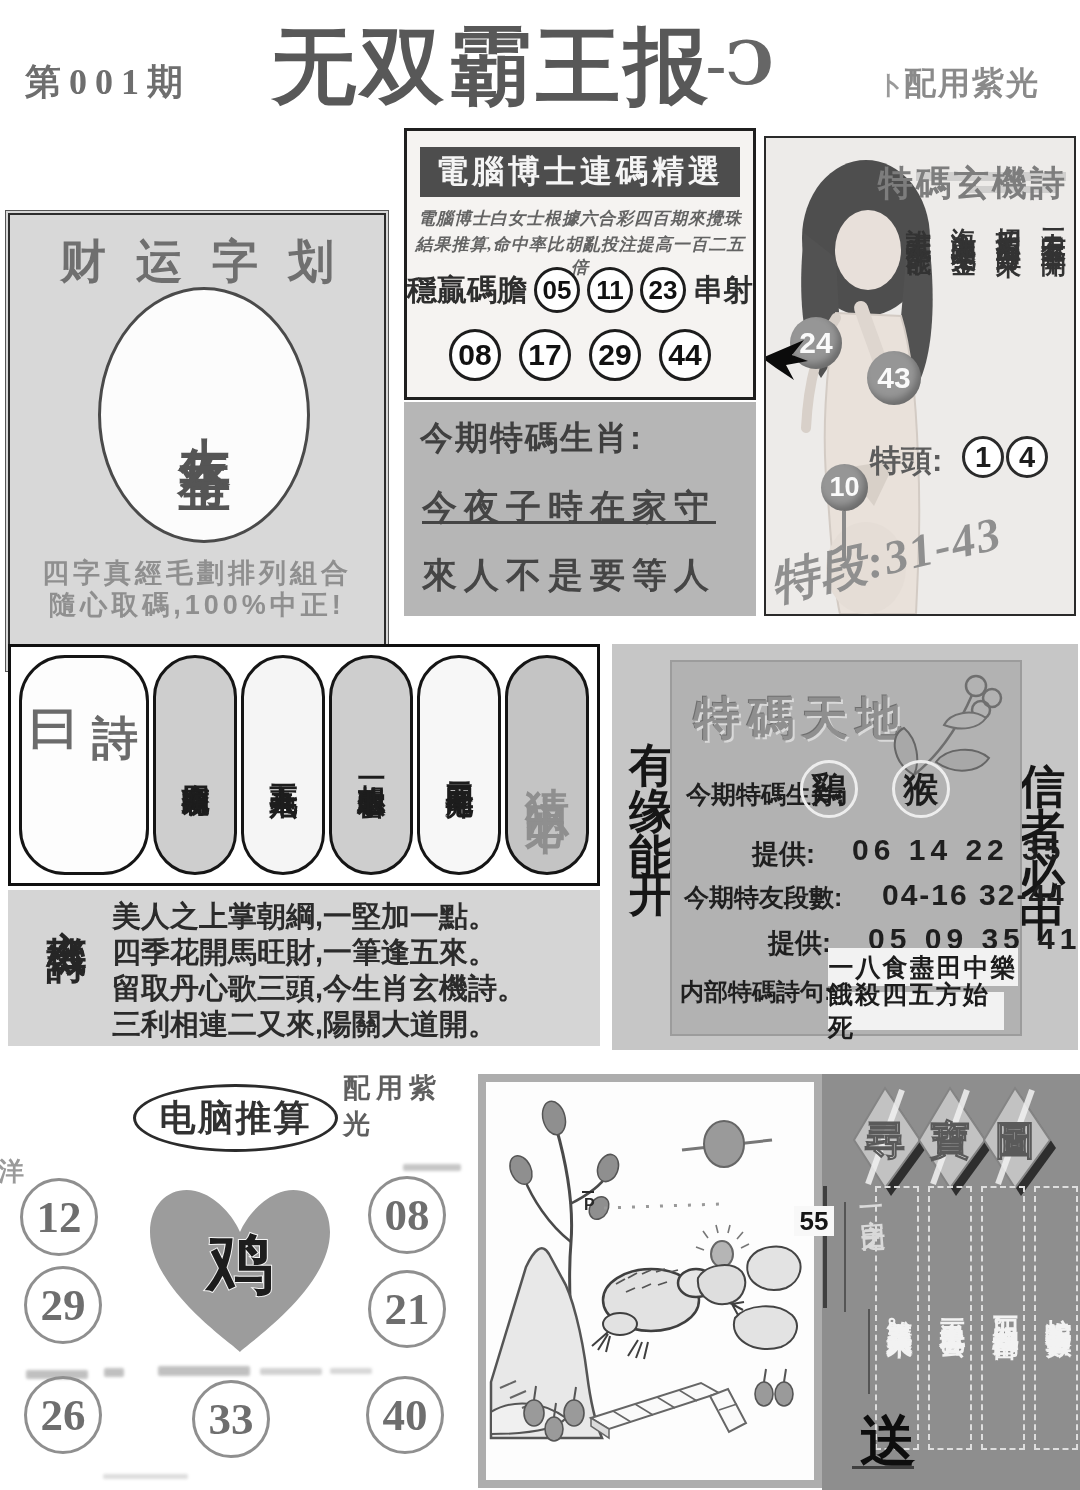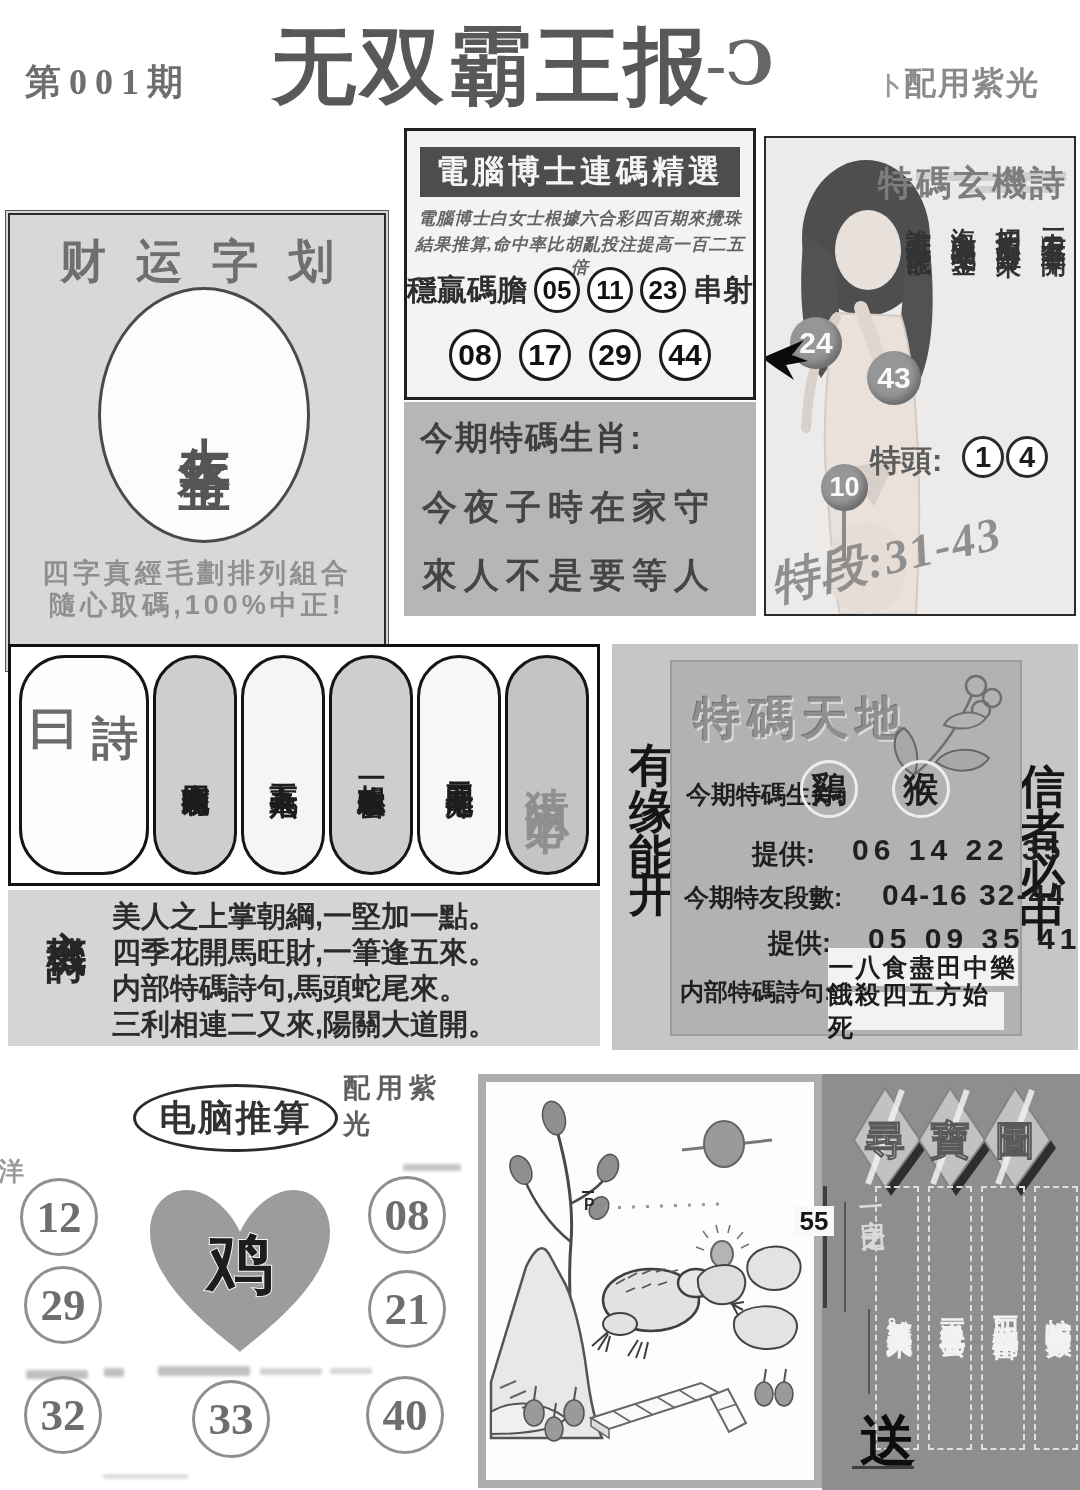--- a/index.html
+++ b/index.html
@@ -141,21 +141,21 @@
     <div class="abs doctor-row row2" style="top:198px;gap:18px;">
       <span class="ball">08</span>
       <span class="ball">17</span>
       <span class="ball">29</span>
       <span class="ball">44</span>
     </div>
   </div>
 
   <div class="abs zpoem">
     <div class="abs zpoem-title">今期特碼生肖:</div>
-    <div class="abs zpoem-line" style="top:82px;">今夜子時在家守</div>
+    <div class="abs zpoem-line" style="top:82px;text-decoration:underline;">今夜子時在家守</div>
     <div class="abs zpoem-line" style="top:150px;">來人不是要等人</div>
   </div>
 
   <div class="abs spoem">
     <svg class="abs" style="left:0;top:0;" width="210" height="476" viewBox="0 0 210 476">
       <ellipse cx="100" cy="100" rx="64" ry="78" fill="#4e4e4e"></ellipse>
       <path d="M38,95 C30,170 40,215 55,240 L75,210 L70,120 Z" fill="#525252"></path>
       <path d="M162,95 C172,170 165,225 150,250 L132,215 L140,120 Z" fill="#525252"></path>
       <ellipse cx="102" cy="112" rx="33" ry="40" fill="#e8e0da"></ellipse>
       <path d="M70,175 C60,230 55,300 62,360 C66,420 70,460 74,476 L150,476 C152,430 155,380 152,320 C150,260 145,210 135,178 Z" fill="#e9e1da" stroke="#d3cbc4" stroke-width="2"></path>
@@ -205,21 +205,21 @@
     <div class="pill" style="background:#c4c4c4;">
       <span class="v pill-final">猜中必中</span>
     </div>
   </div>
 
   <div class="abs xuanji">
     <div class="abs v xuanji-label">玄機詩</div>
     <div class="abs xuanji-lines">
       <div>美人之上掌朝綱,一堅加一點。</div>
       <div>四季花開馬旺財,一筆逢五來。</div>
-      <div>内部特碼詩句,馬頭蛇尾來。</div>
+      <div>留取丹心歌三頭,今生肖玄機詩。</div>
       <div>三利相連二又來,陽關大道開。</div>
     </div>
   </div>
 
   <div class="abs tiandi">
     <div class="abs v tiandi-side" style="left:10px;top:62px;">有缘能开</div>
     <div class="abs v tiandi-side" style="right:4px;top:82px;">信者必中</div>
     <div class="abs tiandi-inner">
       <div class="abs tiandi-title">特碼天地</div>
       <svg class="abs" style="right:6px;top:8px;" width="130" height="115" viewBox="0 0 130 115">
@@ -245,21 +245,21 @@
       <div class="verse" style="left:156px;top:330px;width:176px;">餓殺四五方始死</div>
     </div>
   </div>
 
   <div class="abs computer">
     <div class="abs comp-oval">电脑推算</div>
     <div class="abs comp-note">配用紫光</div>
     <div class="abs edge-char">洋</div>
     <div class="numcirc" style="left:12px;top:116px;">12</div>
     <div class="numcirc" style="left:16px;top:204px;">29</div>
-    <div class="numcirc" style="left:16px;top:314px;">32</div>
+    <div class="numcirc" style="left:16px;top:314px;">26</div>
     <div class="numcirc" style="left:184px;top:318px;">33</div>
     <div class="numcirc" style="left:360px;top:114px;">08</div>
     <div class="numcirc" style="left:360px;top:208px;">21</div>
     <div class="numcirc" style="left:358px;top:314px;">40</div>
     <svg class="abs" style="left:132px;top:112px;" width="200" height="190" viewBox="0 0 200 190">
       <path d="M100,178 C96,172 10,116 10,58 C10,24 38,8 64,20 C82,28 95,46 100,58 C105,46 118,28 136,20 C162,8 190,24 190,58 C190,116 104,172 100,178 Z" fill="#9c9c9c"></path>
       <text x="100" y="112" text-anchor="middle" font-family="Liberation Serif, DejaVu Serif, serif" font-size="66" font-weight="bold" fill="#1d1d1d" stroke="#f5f5f5" stroke-width="2" paint-order="stroke">鸡</text>
     </svg>
     <div class="smudge" style="left:18px;top:308px;width:62px;height:9px;"></div>
     <div class="smudge" style="left:96px;top:306px;width:20px;height:9px;"></div>

